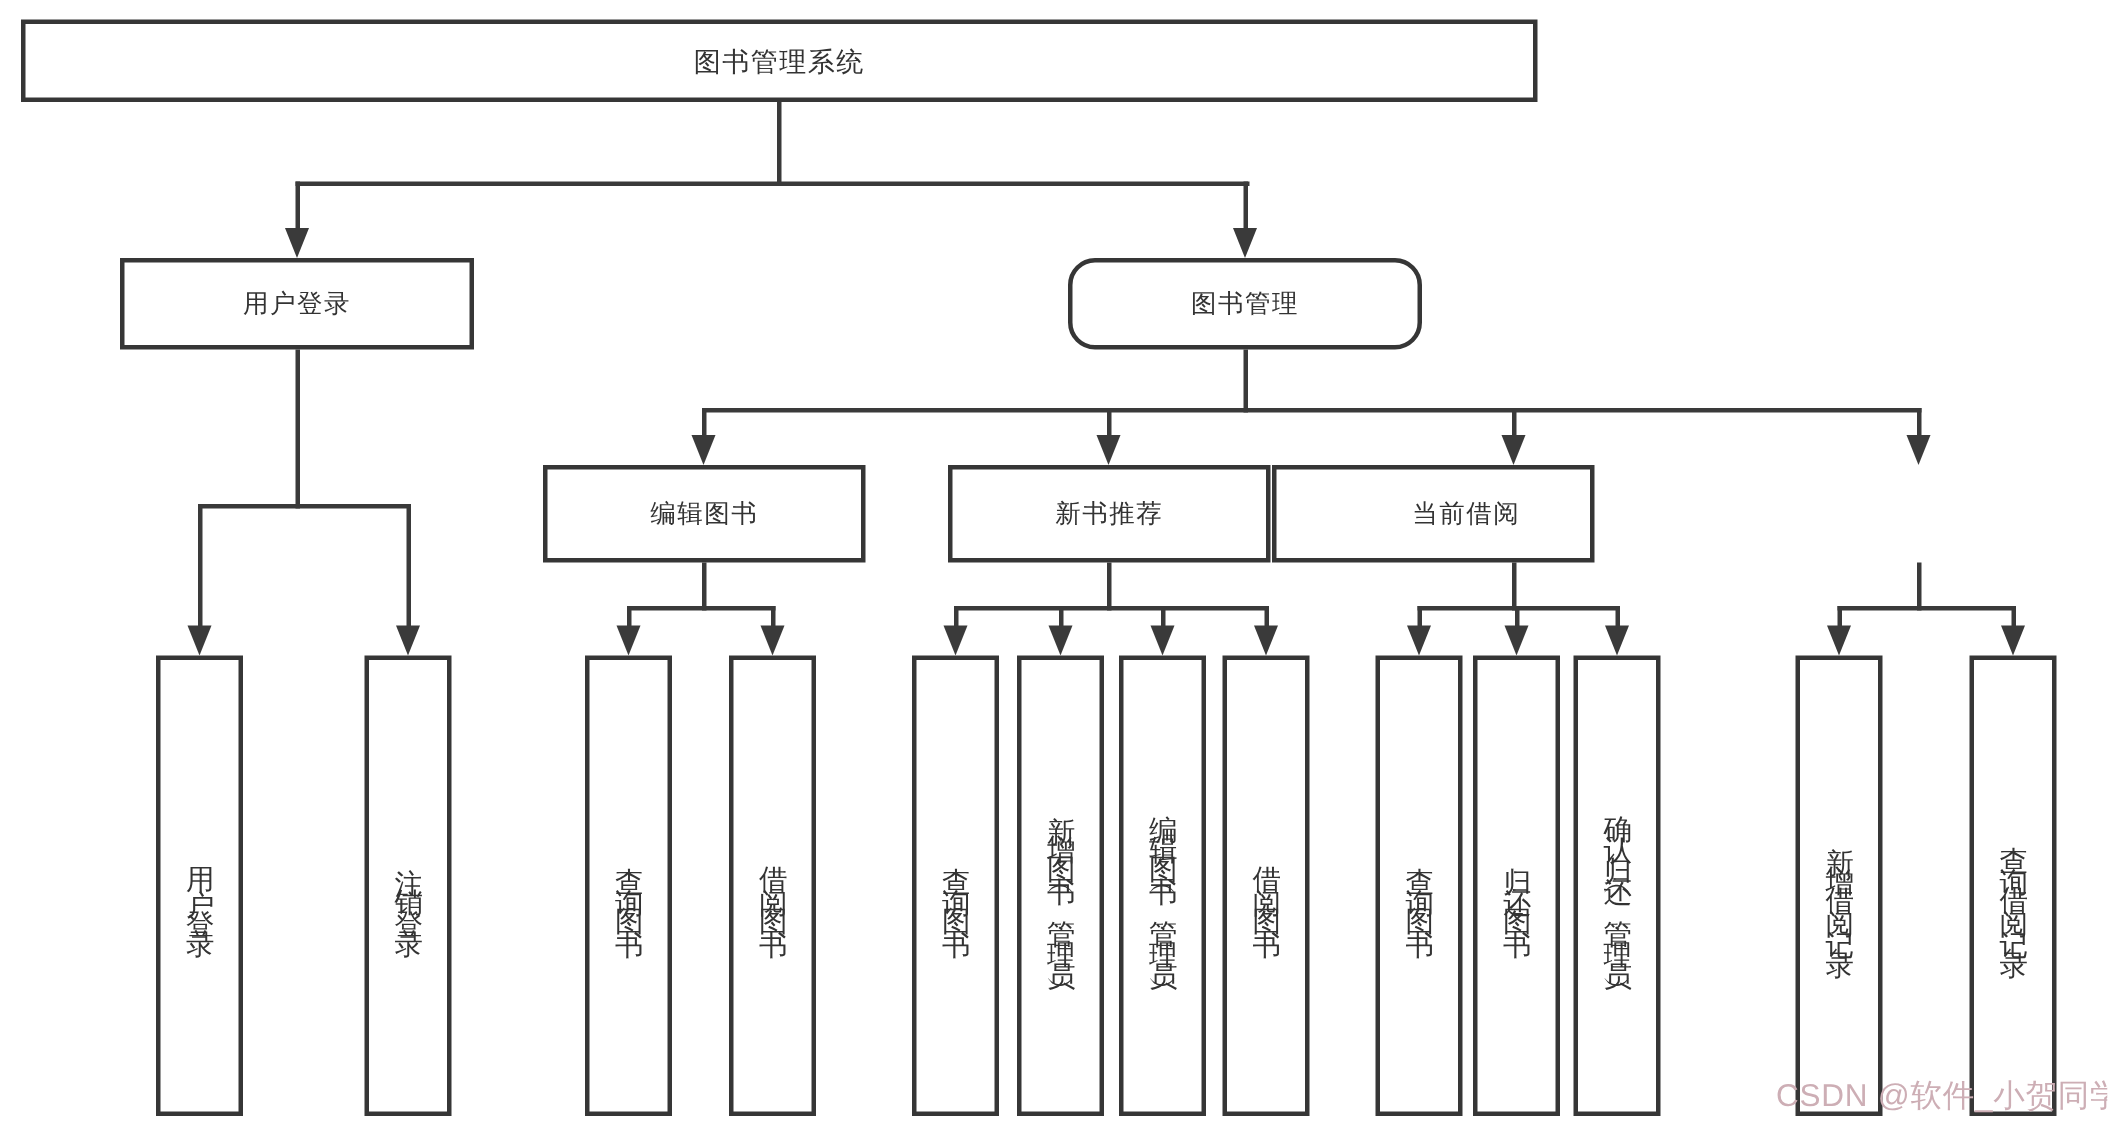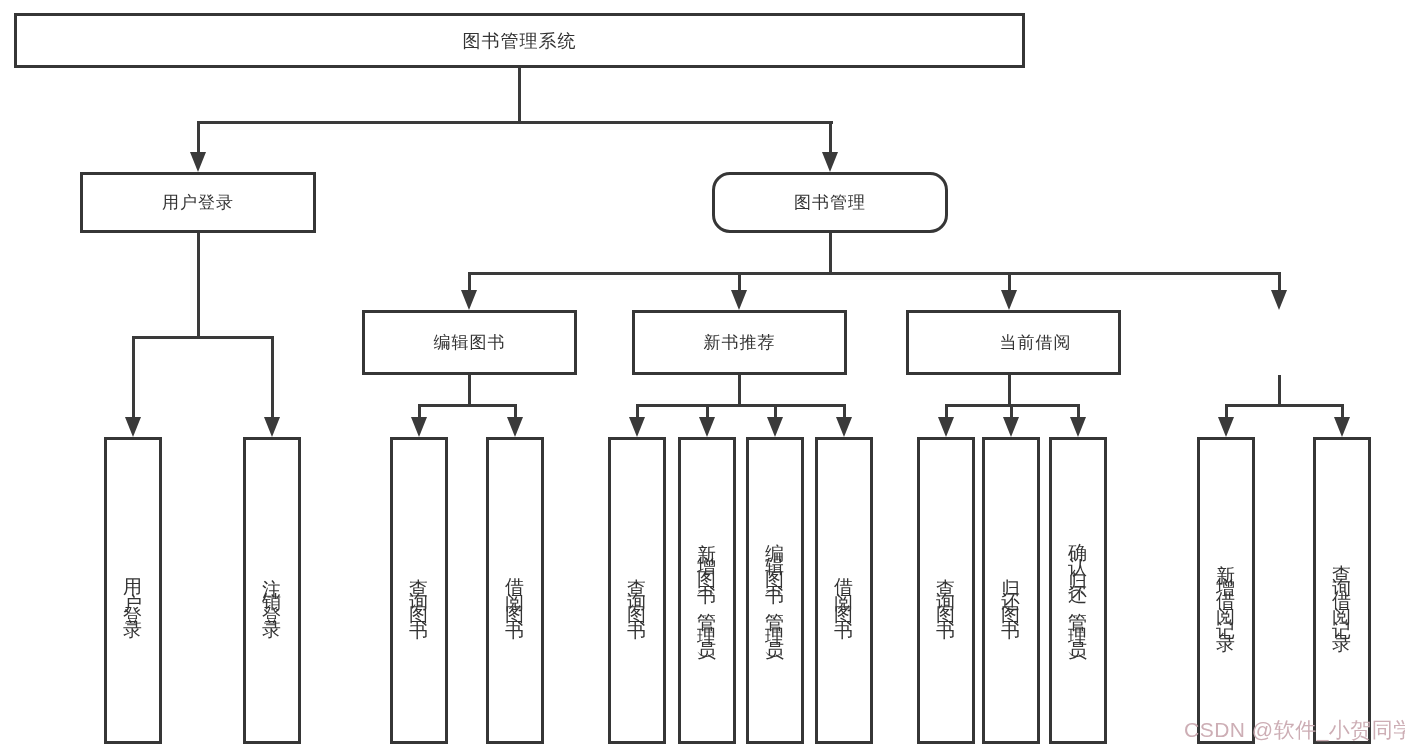--- a/index.html
+++ b/index.html
@@ -99,21 +99,21 @@
   </div>
 
   <div class="node" style="left:362px; top:310px; width:215px; height:65px;">
     <span class="hlabel">编辑图书</span>
   </div>
 
   <div class="node" style="left:632px; top:310px; width:215px; height:65px;">
     <span class="hlabel">新书推荐</span>
   </div>
 
-  <div class="node" style="left:906px; top:310px; width:215px; height:65px;padding-left:44px;">
+  <div class="node" style="left:848px; top:310px; width:215px; height:65px;padding-left:44px;">
     <span class="hlabel">当前借阅</span>
   </div>
 
 
   <div class="leaf" style="left:104px;">
     <span class="vtext">用户登录</span>
   </div>
   <div class="leaf" style="left:243px;">
     <span class="vtext">注销登录</span>
   </div>

